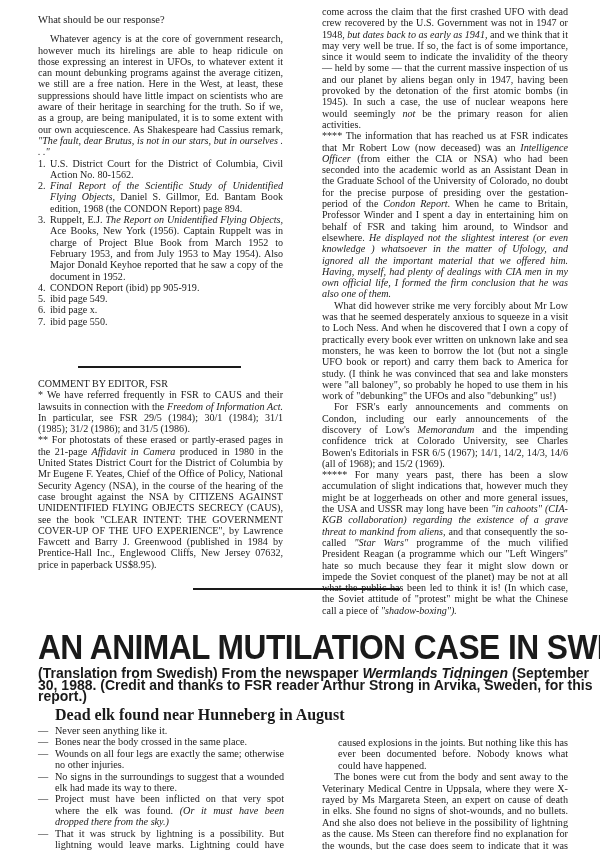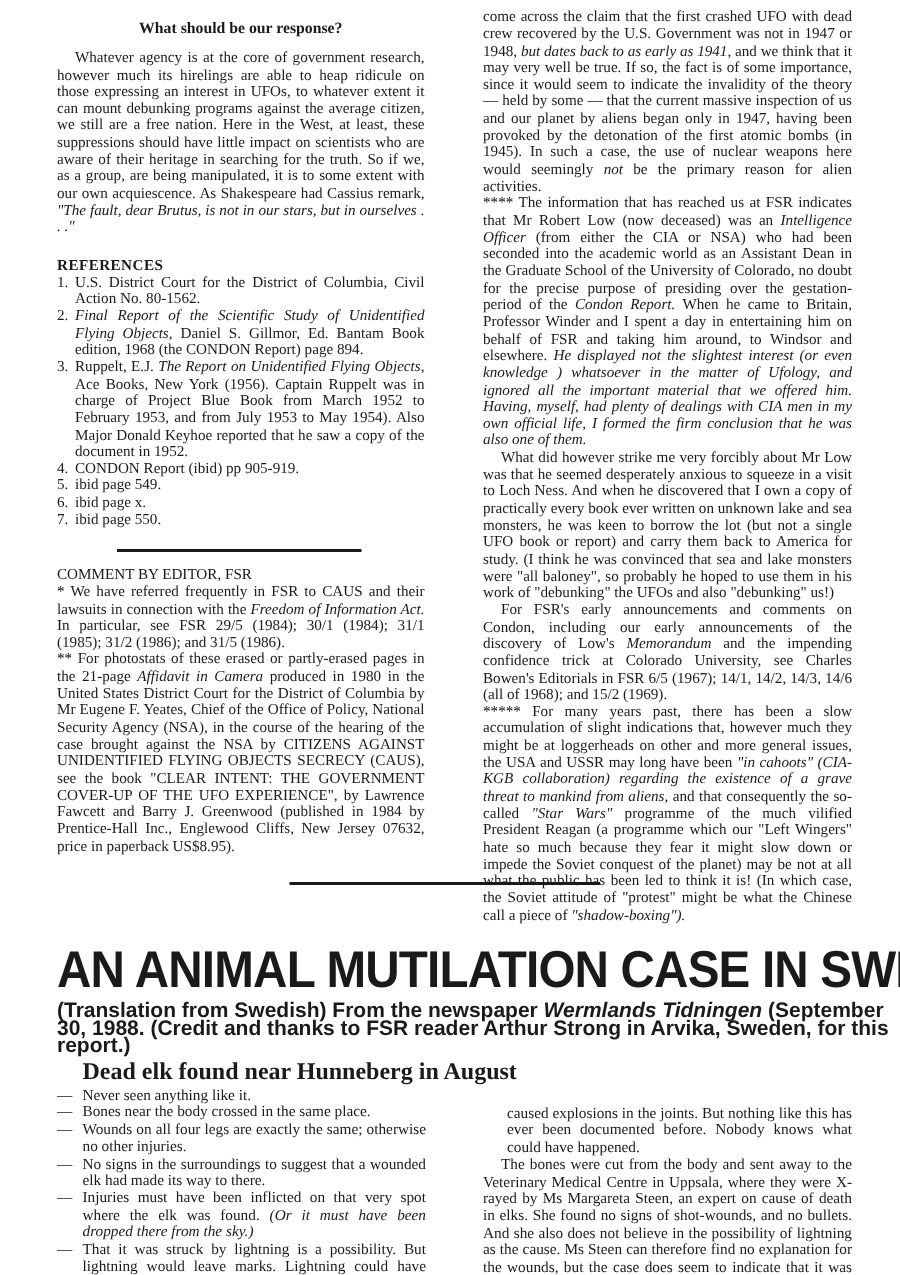--- a/index.html
+++ b/index.html
@@ -1,20 +1,20 @@
 <!DOCTYPE html>
 <html><head>
 <meta charset="utf-8">
 <style>
   html,body{margin:0;padding:0;background:#fff;}
   body{width:600px;height:850px;overflow:hidden;position:relative;font-family:"Liberation Serif","DejaVu Serif",serif;color:#1a1a1a;}
   .col{position:absolute;font-size:10.1px;line-height:11.3px;text-align:justify;}
   .left{left:38px;top:14px;width:245px;}
   .right{left:322px;top:6px;width:246px;}
-  .heading{font-weight:bold;text-align:center;font-size:10.5px;margin:0 0 8px 0;}
+  .heading{font-weight:normal;text-align:left;font-size:10.5px;margin:0 0 8px 0;}
   p{margin:0;}
   .ind{text-indent:12px;}
   .refs-title{font-weight:bold;margin-top:14px;letter-spacing:0.3px;}
   ol.refs{margin:0;padding-left:12px;list-style:none;}
   ol.refs li{position:relative;padding-left:0;}
   ol.refs li .num{position:absolute;left:-12px;}
   .rule{position:absolute;height:1.5px;background:#1a1a1a;}
   .comment{position:absolute;left:38px;top:378px;width:245px;font-size:10.1px;line-height:11.3px;text-align:justify;}
   .title{position:absolute;left:38px;top:628px;font-family:"Liberation Sans","DejaVu Sans",sans-serif;font-weight:bold;font-size:34.5px;letter-spacing:-0.6px;white-space:nowrap;transform:scaleX(0.92);transform-origin:left top;}
   .subtitle{position:absolute;left:38px;top:668px;width:560px;font-family:"Liberation Sans","DejaVu Sans",sans-serif;font-weight:bold;font-size:14px;line-height:11.5px;}
@@ -25,21 +25,20 @@
   .cont{position:absolute;left:322px;top:719px;width:246px;font-size:10.2px;line-height:11.4px;text-align:justify;}
   .cont .hang{padding-left:16px;margin-top:18px;}
   i{font-style:italic;}
 </style>
 </head>
 <body>
 
 <div class="col left">
   <p class="heading">What should be our response?</p>
   <p class="ind"><span>Whatever agency is at the core of government research, however much its hirelings are able to heap ridicule on those expressing an interest in UFOs, to whatever extent it can mount debunking programs against the average citizen, we still are a free nation. Here in the West, at least, these suppressions should have little impact on scientists who are aware of their heritage in searching for the truth. So if we, as a group, are being manipulated, it is to some extent with our own acquiescence. As Shakespeare had Cassius remark, </span><i>"The fault, dear Brutus, is not in our stars, but in ourselves . . ."</i></p>
-  <p class="refs-title">REFERENCES</p>
   <ol class="refs">
     <li><span class="num">1.</span><span>U.S. District Court for the District of Columbia, Civil Action No. 80-1562.</span></li>
     <li><span class="num">2.</span><i>Final Report of the Scientific Study of Unidentified Flying Objects,</i><span> Daniel S. Gillmor, Ed. Bantam Book edition, 1968 (the CONDON Report) page 894.</span></li>
     <li><span class="num">3.</span><span>Ruppelt, E.J. </span><i>The Report on Unidentified Flying Objects,</i><span> Ace Books, New York (1956). Captain Ruppelt was in charge of Project Blue Book from March 1952 to February 1953, and from July 1953 to May 1954). Also Major Donald Keyhoe reported that he saw a copy of the document in 1952.</span></li>
     <li><span class="num">4.</span><span>CONDON Report (ibid) pp 905-919.</span></li>
     <li><span class="num">5.</span><span>ibid page 549.</span></li>
     <li><span class="num">6.</span><span>ibid page x.</span></li>
     <li><span class="num">7.</span><span>ibid page 550.</span></li>
   </ol>
 </div>
@@ -64,20 +63,20 @@
 
 <div class="title">AN ANIMAL MUTILATION CASE IN SWEDEN</div>
 <div class="subtitle"><span>(Translation from Swedish) From the newspaper </span><i>Wermlands Tidningen</i><span> (September 30, 1988. (Credit and thanks to FSR reader Arthur Strong in Arvika, Sweden, for this report.)</span></div>
 <div class="sub-head">Dead elk found near Hunneberg in August</div>
 
 <div class="bullets">
   <div class="b"><span class="dash">—</span><span>Never seen anything like it.</span></div>
   <div class="b"><span class="dash">—</span><span>Bones near the body crossed in the same place.</span></div>
   <div class="b"><span class="dash">—</span><span>Wounds on all four legs are exactly the same; otherwise no other injuries.</span></div>
   <div class="b"><span class="dash">—</span><span>No signs in the surroundings to suggest that a wounded elk had made its way to there.</span></div>
-  <div class="b"><span class="dash">—</span><span>Injuries must have been inflicted on that very spot where the elk was found. </span><i>(Or it must have been dropped there from the sky.)</i></div>
+  <div class="b"><span class="dash">—</span><span>Project must have been inflicted on that very spot where the elk was found. </span><i>(Or it must have been dropped there from the sky.)</i></div>
   <div class="b"><span class="dash">—</span><span>That it was struck by lightning is a possibility. But lightning would leave marks. Lightning could have struck the animal, gone into the legs, and</span></div>
 </div>
 
 <div class="cont">
   <p class="hang">caused explosions in the joints. But nothing like this has ever been documented before. Nobody knows what could have happened.</p>
   <p class="ind">The bones were cut from the body and sent away to the Veterinary Medical Centre in Uppsala, where they were X-rayed by Ms Margareta Steen, an expert on cause of death in elks. She found no signs of shot-wounds, and no bullets. And she also does not believe in the possibility of lightning as the cause. Ms Steen can therefore find no explanation for the wounds, but the case does seem to indicate that it was some external violence, which caused the heavy bleeding of the animal.</p>
 </div>
 
 </body></html>

